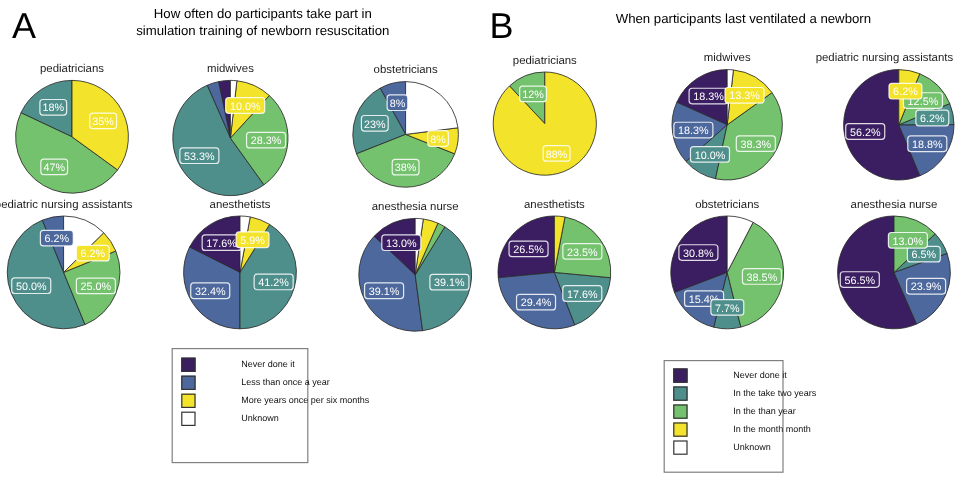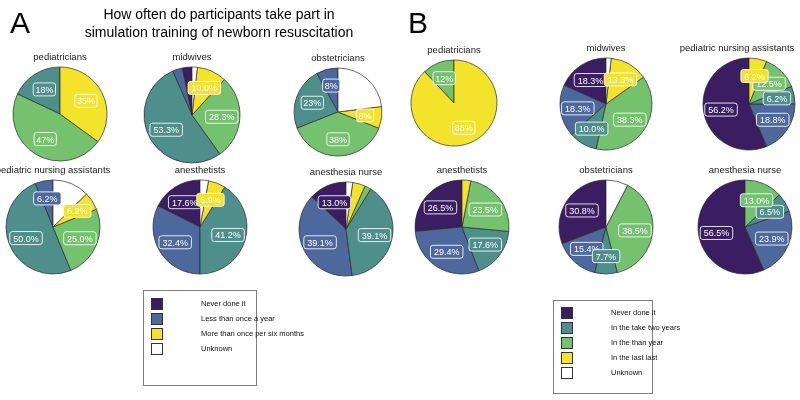--- a/index.html
+++ b/index.html
@@ -1,21 +1,21 @@
 <!DOCTYPE html>
 <html><head>
 <meta charset="utf-8">
 <style>
   html,body{margin:0;padding:0;background:#fff;}
   .canvas{position:relative;width:800px;height:400px;background:#ffffff;overflow:hidden;
           font-family:"Liberation Sans",sans-serif;}
   .panel-letter{position:absolute;font-size:30px;color:#000;line-height:1;}
   #letter-a{left:10px;top:8px;}
   #letter-b{left:408px;top:8px;}
-  .panel-title{position:absolute;text-align:center;font-size:14px;color:#000;line-height:1.3;}
+  .panel-title{position:absolute;text-align:center;font-size:11px;color:#000;line-height:1.3;}
   #title-a{left:58px;top:5px;width:322px;}
   #title-b{left:452px;top:9px;width:335px;}
   #pies-svg{position:absolute;left:0;top:0;}
   #pies-svg text{font-family:"Liberation Sans",sans-serif;}
   .legend{position:absolute;border:1px solid #808080;background:#fff;box-sizing:border-box;}
   #legend-a{left:143px;top:290px;width:114px;height:96px;padding-top:5px;}
   #legend-b{left:553px;top:300px;width:100px;height:94px;padding-top:4px;}
   .legend-row{display:flex;align-items:center;height:15px;margin-left:7px;}
   .swatch{width:12px;height:12px;border:1px solid #333;margin-right:6px;flex:none;box-sizing:border-box;}
   .legend-label{font-size:7.5px;color:#111;white-space:nowrap;padding-left:32px;}
@@ -24,20 +24,23 @@
 <body>
 
 <div class="canvas">
   <div class="panel-letter" id="letter-a">A</div>
   <div class="panel-title" id="title-a">
     <div>How often do participants take part in</div>
     <div>simulation training of newborn resuscitation</div>
   </div>
 
   <div class="panel-letter" id="letter-b">B</div>
+  <div class="panel-title" id="title-b">
+    <div>When participants last ventilated a newborn</div>
+  </div>
 
   <svg id="pies-svg" width="800" height="400" viewBox="0 0 800 400">
       <path d="M60,114 L60.00,67.00 A47,47 0 0 0 17.47,93.99 Z" fill="#4e8f8c" stroke="#2a2a2a" stroke-width="0.7" stroke-linejoin="round"></path>
       <path d="M60,114 L17.47,93.99 A47,47 0 0 0 98.02,141.63 Z" fill="#74c26e" stroke="#2a2a2a" stroke-width="0.7" stroke-linejoin="round"></path>
       <path d="M60,114 L98.02,141.63 A47,47 0 0 0 60.00,67.00 Z" fill="#f3e32a" stroke="#2a2a2a" stroke-width="0.7" stroke-linejoin="round"></path>
       <rect x="33.24" y="82.90" width="22.299999999999997" height="13" rx="2.5" fill="#4e8f8c" stroke="#ffffff" stroke-opacity="0.85" stroke-width="1"></rect>
       <text x="44.39" y="92.90" text-anchor="middle" font-size="9" fill="#ffffff">18%</text>
       <rect x="34.02" y="132.58" width="22.299999999999997" height="13" rx="2.5" fill="#74c26e" stroke="#ffffff" stroke-opacity="0.85" stroke-width="1"></rect>
       <text x="45.17" y="142.58" text-anchor="middle" font-size="9" fill="#ffffff">47%</text>
       <rect x="74.81" y="94.27" width="22.299999999999997" height="13" rx="2.5" fill="#f3e32a" stroke="#ffffff" stroke-opacity="0.85" stroke-width="1"></rect>
@@ -198,21 +201,21 @@
       <div class="legend-row">
         <span class="swatch" style="background: rgb(59, 29, 97);"></span>
         <span class="legend-label">Never done it</span>
       </div>
       <div class="legend-row">
         <span class="swatch" style="background: rgb(77, 104, 156);"></span>
         <span class="legend-label">Less than once a year</span>
       </div>
       <div class="legend-row">
         <span class="swatch" style="background: rgb(243, 227, 42);"></span>
-        <span class="legend-label">More than once per six months</span>
+        <span class="legend-label">More years once per six months</span>
       </div>
       <div class="legend-row">
         <span class="swatch" style="background: rgb(255, 255, 255);"></span>
         <span class="legend-label">Unknown</span>
       </div>
     </div>
   <div class="legend" id="legend-b">
       <div class="legend-row">
         <span class="swatch" style="background: rgb(59, 29, 97);"></span>
         <span class="legend-label">Never done it</span>
@@ -220,20 +223,20 @@
       <div class="legend-row">
         <span class="swatch" style="background: rgb(78, 143, 140);"></span>
         <span class="legend-label">In the take two years</span>
       </div>
       <div class="legend-row">
         <span class="swatch" style="background: rgb(116, 194, 110);"></span>
         <span class="legend-label">In the than year</span>
       </div>
       <div class="legend-row">
         <span class="swatch" style="background: rgb(243, 227, 42);"></span>
-        <span class="legend-label">In the last last</span>
+        <span class="legend-label">In the month month</span>
       </div>
       <div class="legend-row">
         <span class="swatch" style="background: rgb(255, 255, 255);"></span>
         <span class="legend-label">Unknown</span>
       </div>
     </div>
 </div>
 
 </body></html>

